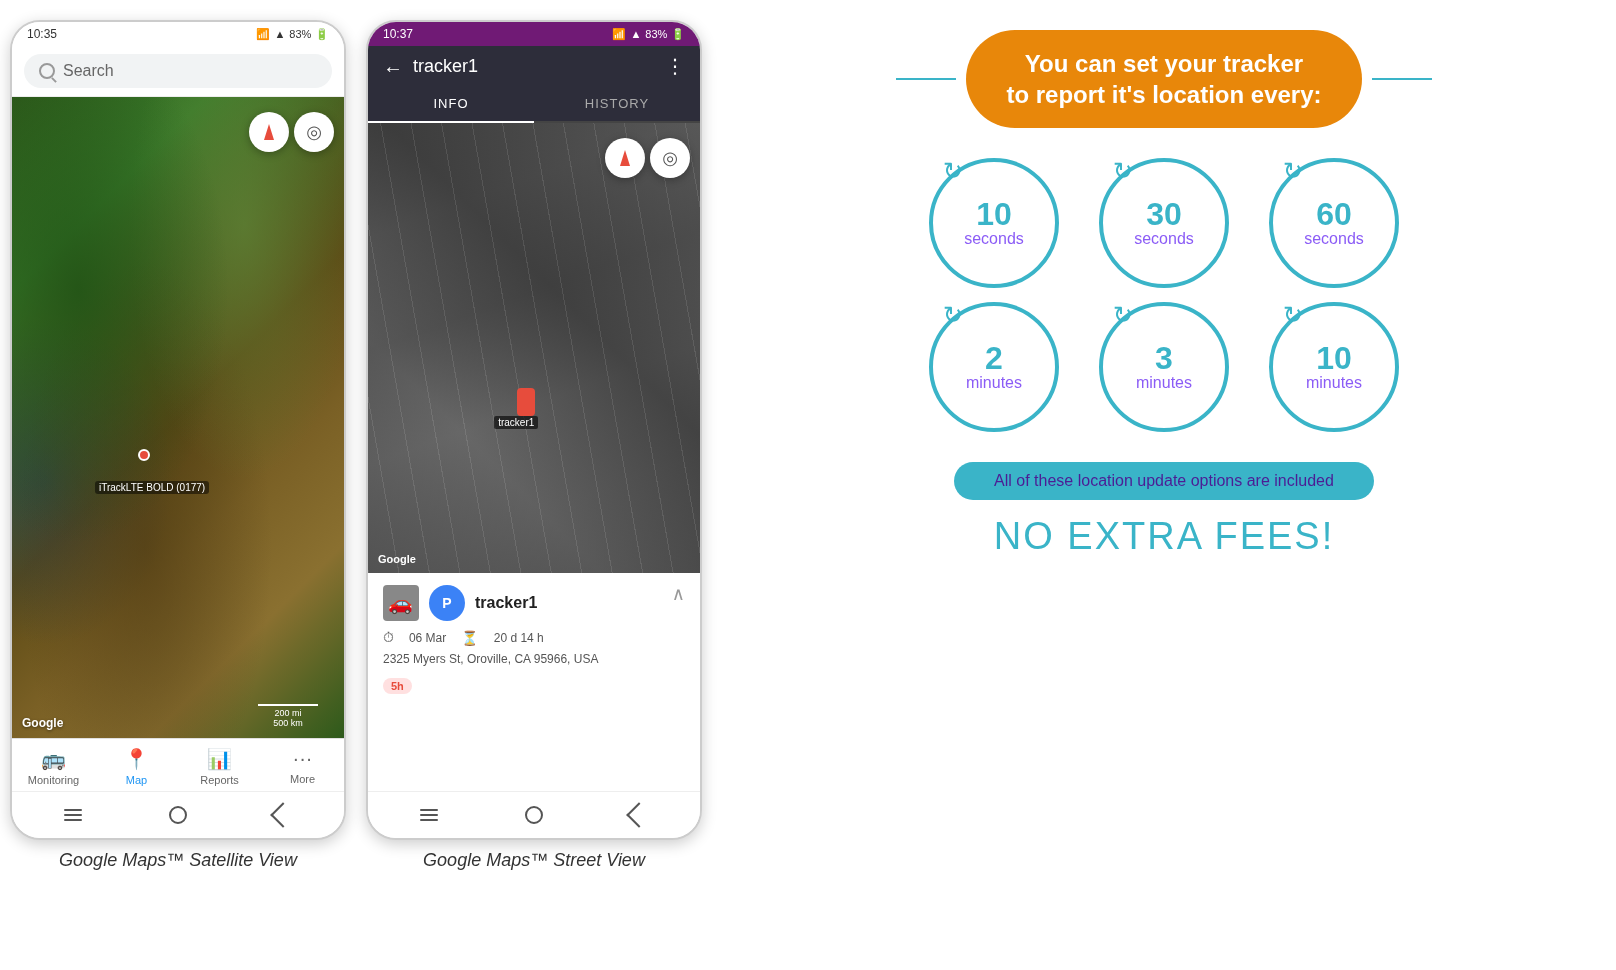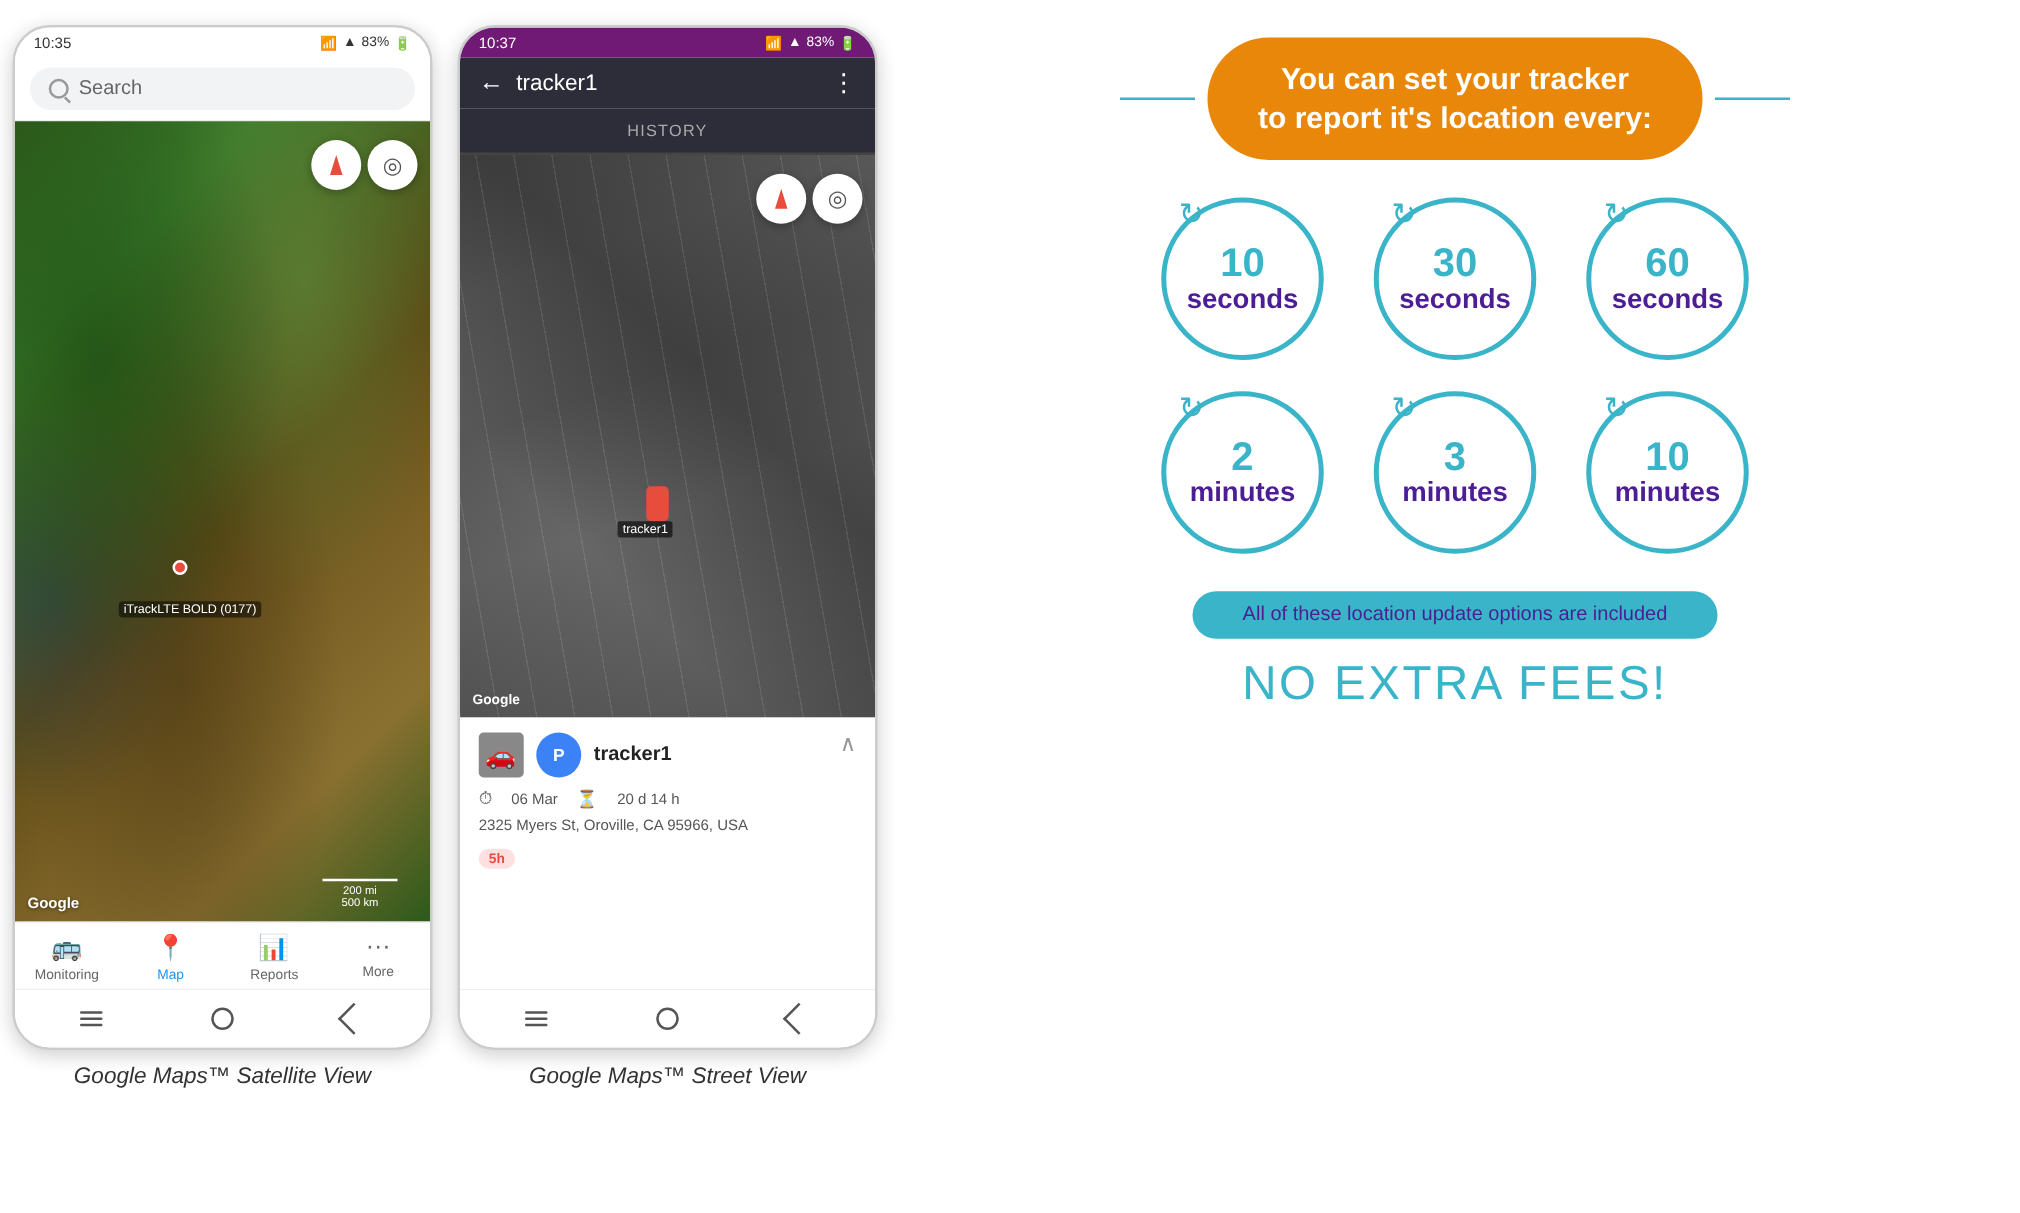--- a/index.html
+++ b/index.html
@@ -460,21 +460,21 @@
       height: 2px;
       background: #3ab4c8;
       width: 60px;
     }
     .info-title-banner::before { right: calc(100% + 10px); }
     .info-title-banner::after { left: calc(100% + 10px); }
 
     .circles-grid {
       display: grid;
       grid-template-columns: repeat(3, 1fr);
-      gap: 25px 40px;
+      gap: 14px 40px;
       margin-bottom: 30px;
       text-align: right;
     }
 
     .time-circle-wrapper {
       display: flex;
       flex-direction: column;
       align-items: center;
       gap: 0;
     }
@@ -499,23 +499,23 @@
       color: #3ab4c8;
       transform: scaleX(-1);
     }
     .time-number {
       font-size: 32px;
       font-weight: bold;
       color: #3ab4c8;
       line-height: 1;
     }
     .time-unit {
-      font-size: 22px;
-      color: #4c1d95;
-      font-weight: 700;
+      font-size: 16px;
+      color: #8b5cf6;
+      font-weight: 400;
     }
 
     .no-fees-banner {
       background: #3ab4c8;
       color: #4c1d95;
       font-size: 16px;
       padding: 10px 30px;
       border-radius: 25px;
       text-align: center;
       margin-bottom: 15px;
@@ -634,20 +634,23 @@
         </div>
       </div>
 
       <div class="phone2-header">
         <span class="back-arrow">←</span>
         <span class="phone2-title">tracker1</span>
         <span class="more-icon">⋮</span>
       </div>
 
       <div class="phone2-tabs">
+        <div class="ph2-tab active">
+          <span>INFO</span>
+        </div>
         <div class="ph2-tab">
           <span>HISTORY</span>
         </div>
       </div>
 
       <div class="map-satellite2">
         <div class="parking-lot-overlay"></div>
         <div class="parking-lines"></div>
         <div class="compass-button" style="top:15px;right:55px;">
           <div class="compass-needle"></div>

